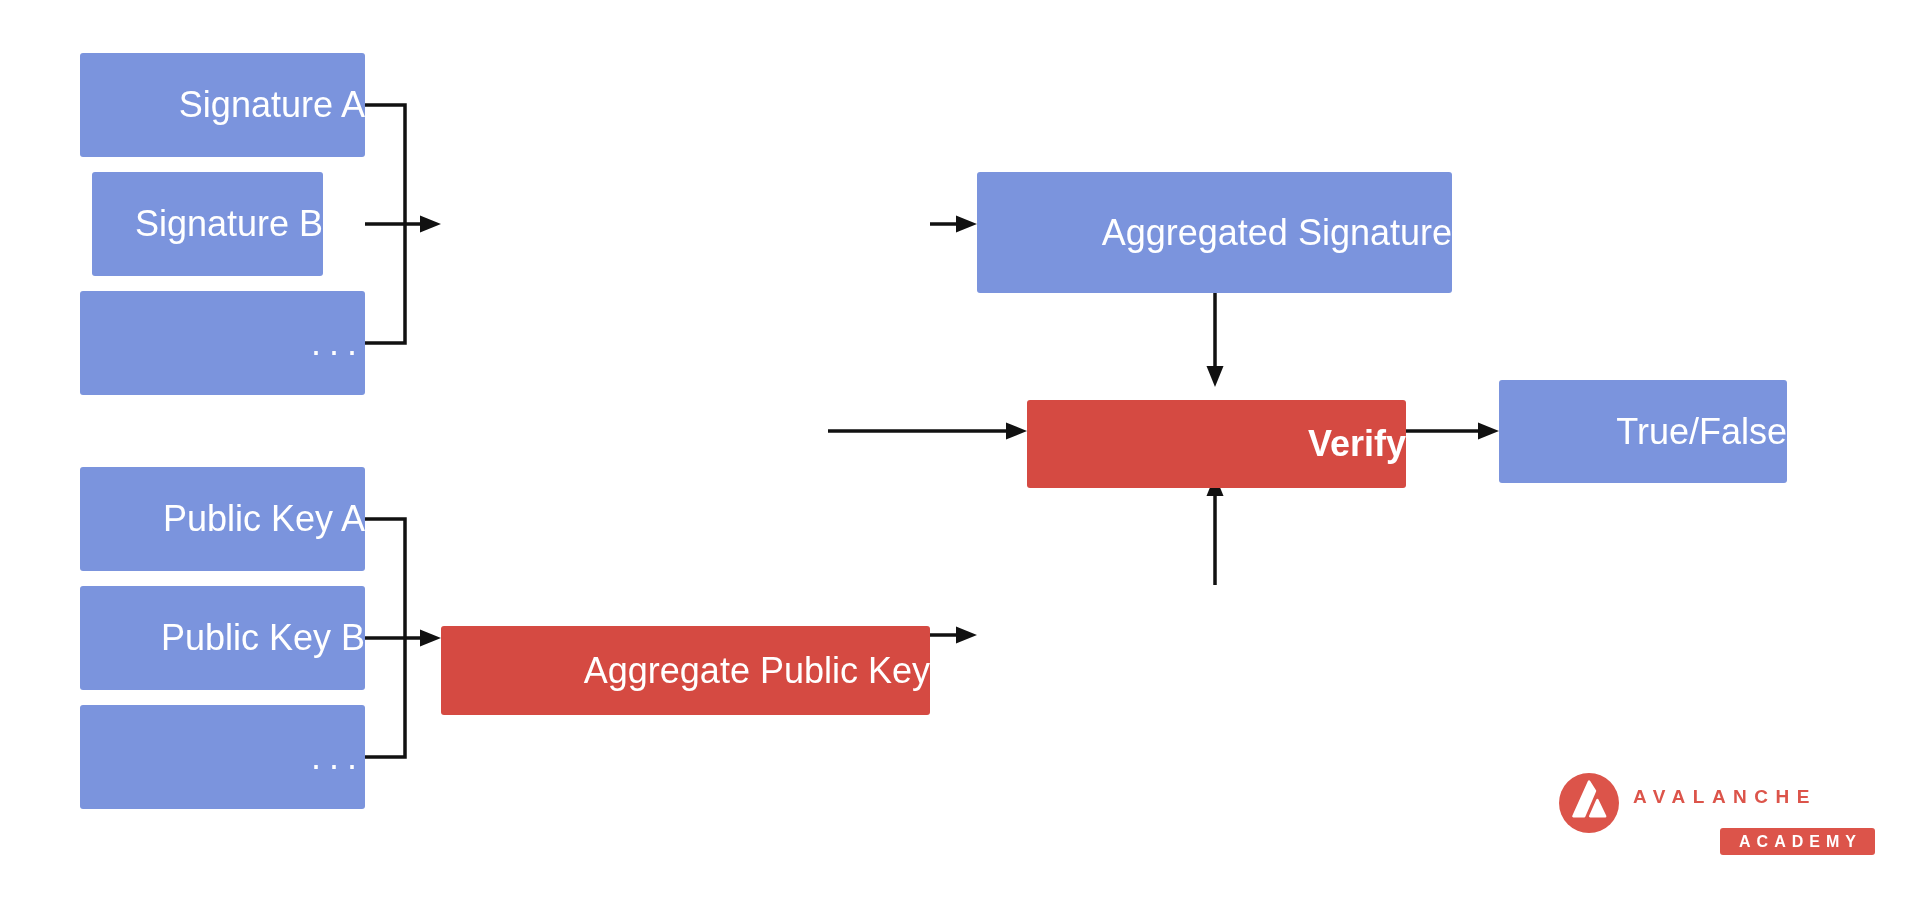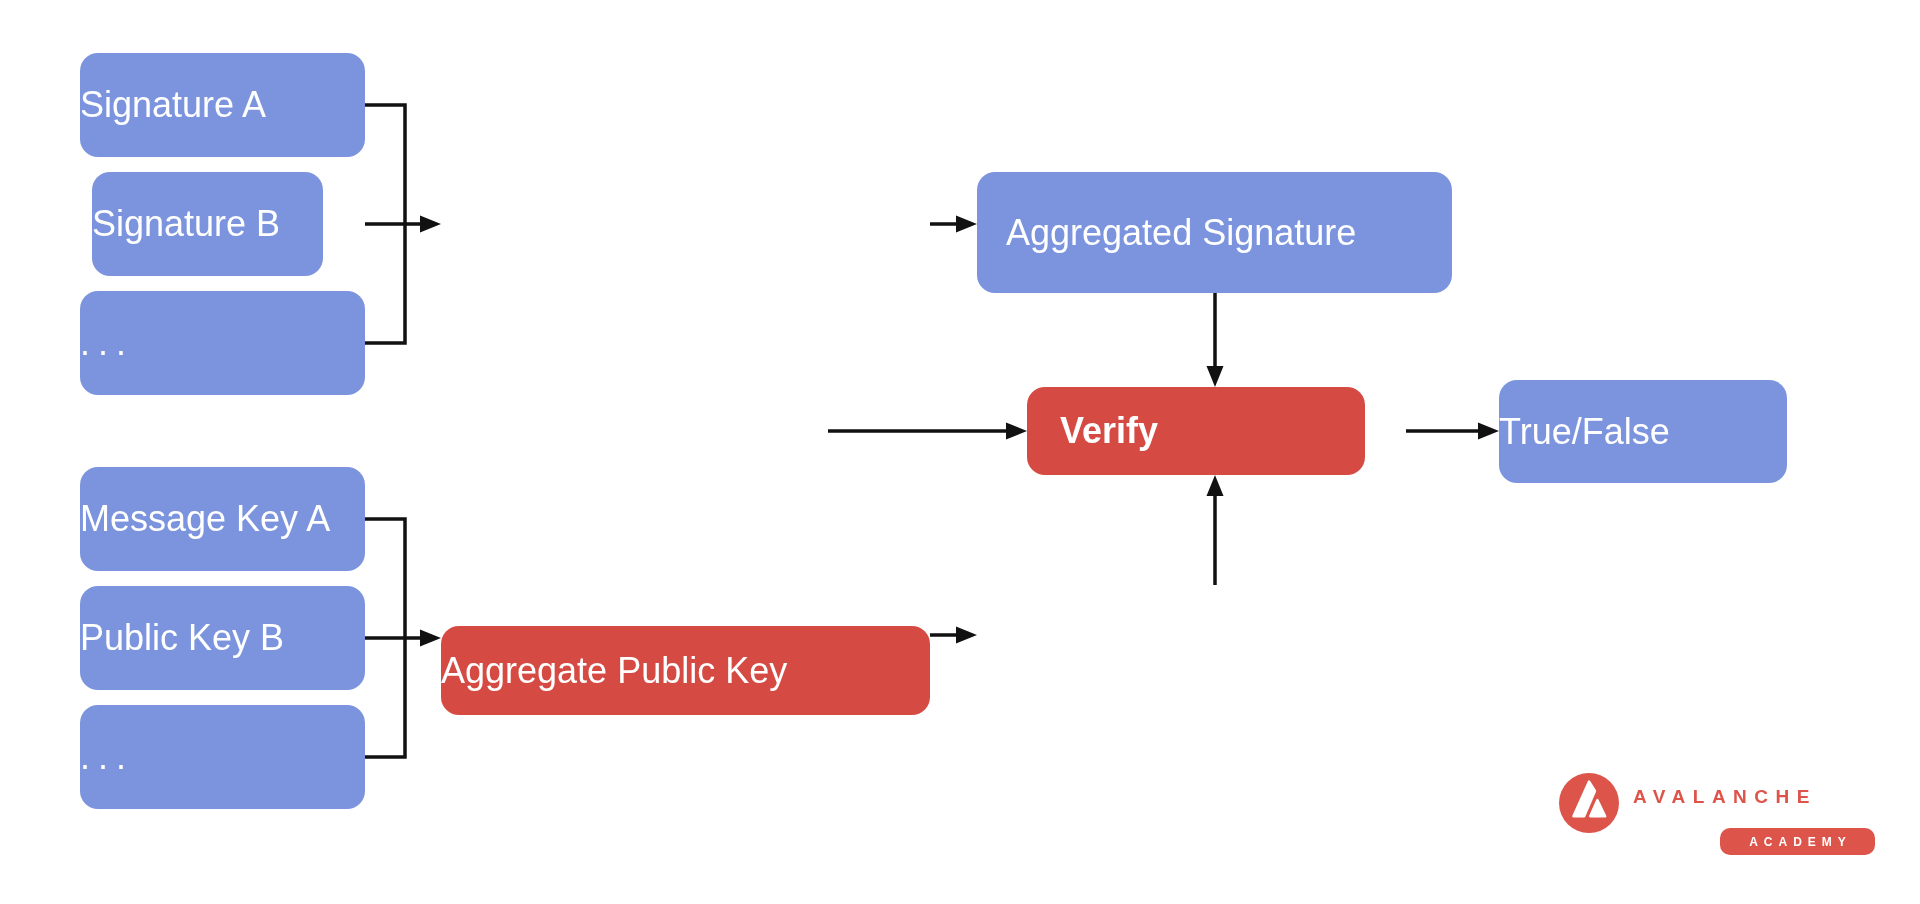--- a/index.html
+++ b/index.html
@@ -17,62 +17,62 @@
     position:relative;
     width:1920px;height:904px;
     background:var(--bg);
     overflow:hidden;
   }
   .edges{position:absolute;left:0;top:0;width:1920px;height:904px;}
   .edges path{fill:none;stroke:var(--edge);stroke-width:3.5px;}
   .edges polygon{fill:var(--edge);stroke:none;}
   .node{
     position:absolute;
-    display:flex;align-items:center;justify-content:flex-start;
-    border-radius:18px;
+    display:flex;align-items:center;justify-content:flex-end;
+    border-radius:3px;
     color:var(--label);
     font-size:36px;
     line-height:1;
     text-align:center;
     white-space:nowrap;
   }
   .node.blue{background:var(--blue);}
   .node.red{background:var(--red);}
   .node.bold{font-weight:bold;}
   .node .dots{letter-spacing:8px;}
   
   .n-sig-a   {left:80px;  top:53px;  width:285px; height:104px;}
   .n-sig-b   {left:92px;  top:172px; width:231px; height:104px;}
   .n-sig-dots{left:80px;  top:291px; width:285px; height:104px;}
   .n-agg-sig {left:441px; top:180px; width:489px; height:89px;}
   .n-aggd-sig{left:977px; top:172px; width:475px; height:121px;padding-left:29px;}
   .n-message {left:615px; top:378px; width:213px; height:105px;}
-  .n-verify  {left:1027px;top:387px; width:338px; height:88px;padding-left:33px;}
+  .n-verify  {left:1027px;top:400px; width:379px; height:88px;padding-left:33px;}
   .n-truefalse{left:1499px;top:380px;width:288px; height:103px;}
   .n-pk-a    {left:80px;  top:467px; width:285px; height:104px;}
   .n-pk-b    {left:80px;  top:586px; width:285px; height:104px;}
   .n-pk-dots {left:80px;  top:705px; width:285px; height:104px;}
   .n-agg-pk  {left:441px; top:590px; width:489px; height:89px;margin-top:36px;}
   .n-aggd-pk {left:977px; top:585px; width:475px; height:105px;}
   
   .logo{position:absolute;left:1559px;top:773px;width:330px;height:90px;}
   .logo-mark{position:absolute;left:0;top:0;width:60px;height:60px;}
   .logo-brand{
     position:absolute;left:74px;top:14px;
     color:var(--logo-red);
     font-size:19px;font-weight:bold;letter-spacing:7.5px;
     line-height:1;white-space:nowrap;
   }
   .logo-badge{
     position:absolute;left:161px;top:55px;
     width:155px;height:27px;
     background:var(--logo-red);
-    border-radius:10px;
+    border-radius:3px;
     display:flex;align-items:center;justify-content:center;
-    color:#ffffff;font-size:12px;font-weight:bold;letter-spacing:6px;
+    color:#ffffff;font-size:16px;font-weight:bold;letter-spacing:6px;
     text-indent:6px;
   }
 </style>
 </head>
 <body>
 
 <div class="canvas">
 
   <svg class="edges" viewBox="0 0 1920 904" aria-hidden="true">
 
@@ -118,21 +118,21 @@
   </div>
 
   <div class="node red bold n-verify">
     <span>Verify</span>
   </div>
   <div class="node blue n-truefalse">
     <span>True/False</span>
   </div>
 
   <div class="node blue n-pk-a">
-    <span>Message Key A</span>
+    <span>Public Key A</span>
   </div>
   <div class="node blue n-pk-b">
     <span>Public Key B</span>
   </div>
   <div class="node blue n-pk-dots">
     <span class="dots">...</span>
   </div>
 
   <div class="node red n-agg-pk">
     <span>Aggregate Public Key</span>

